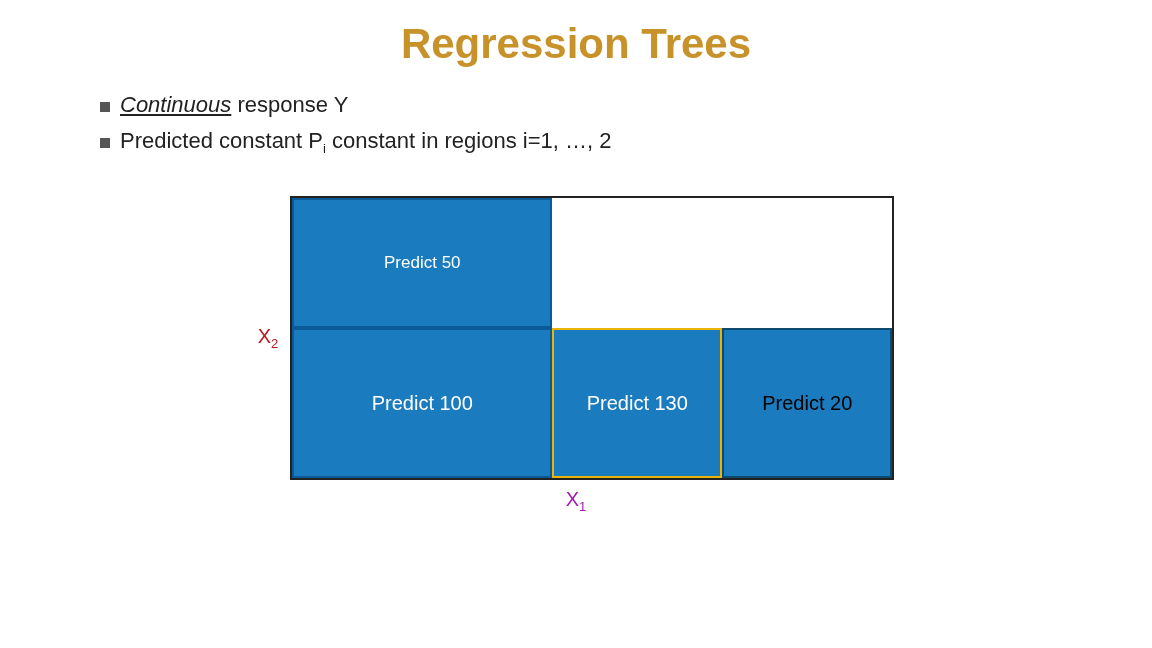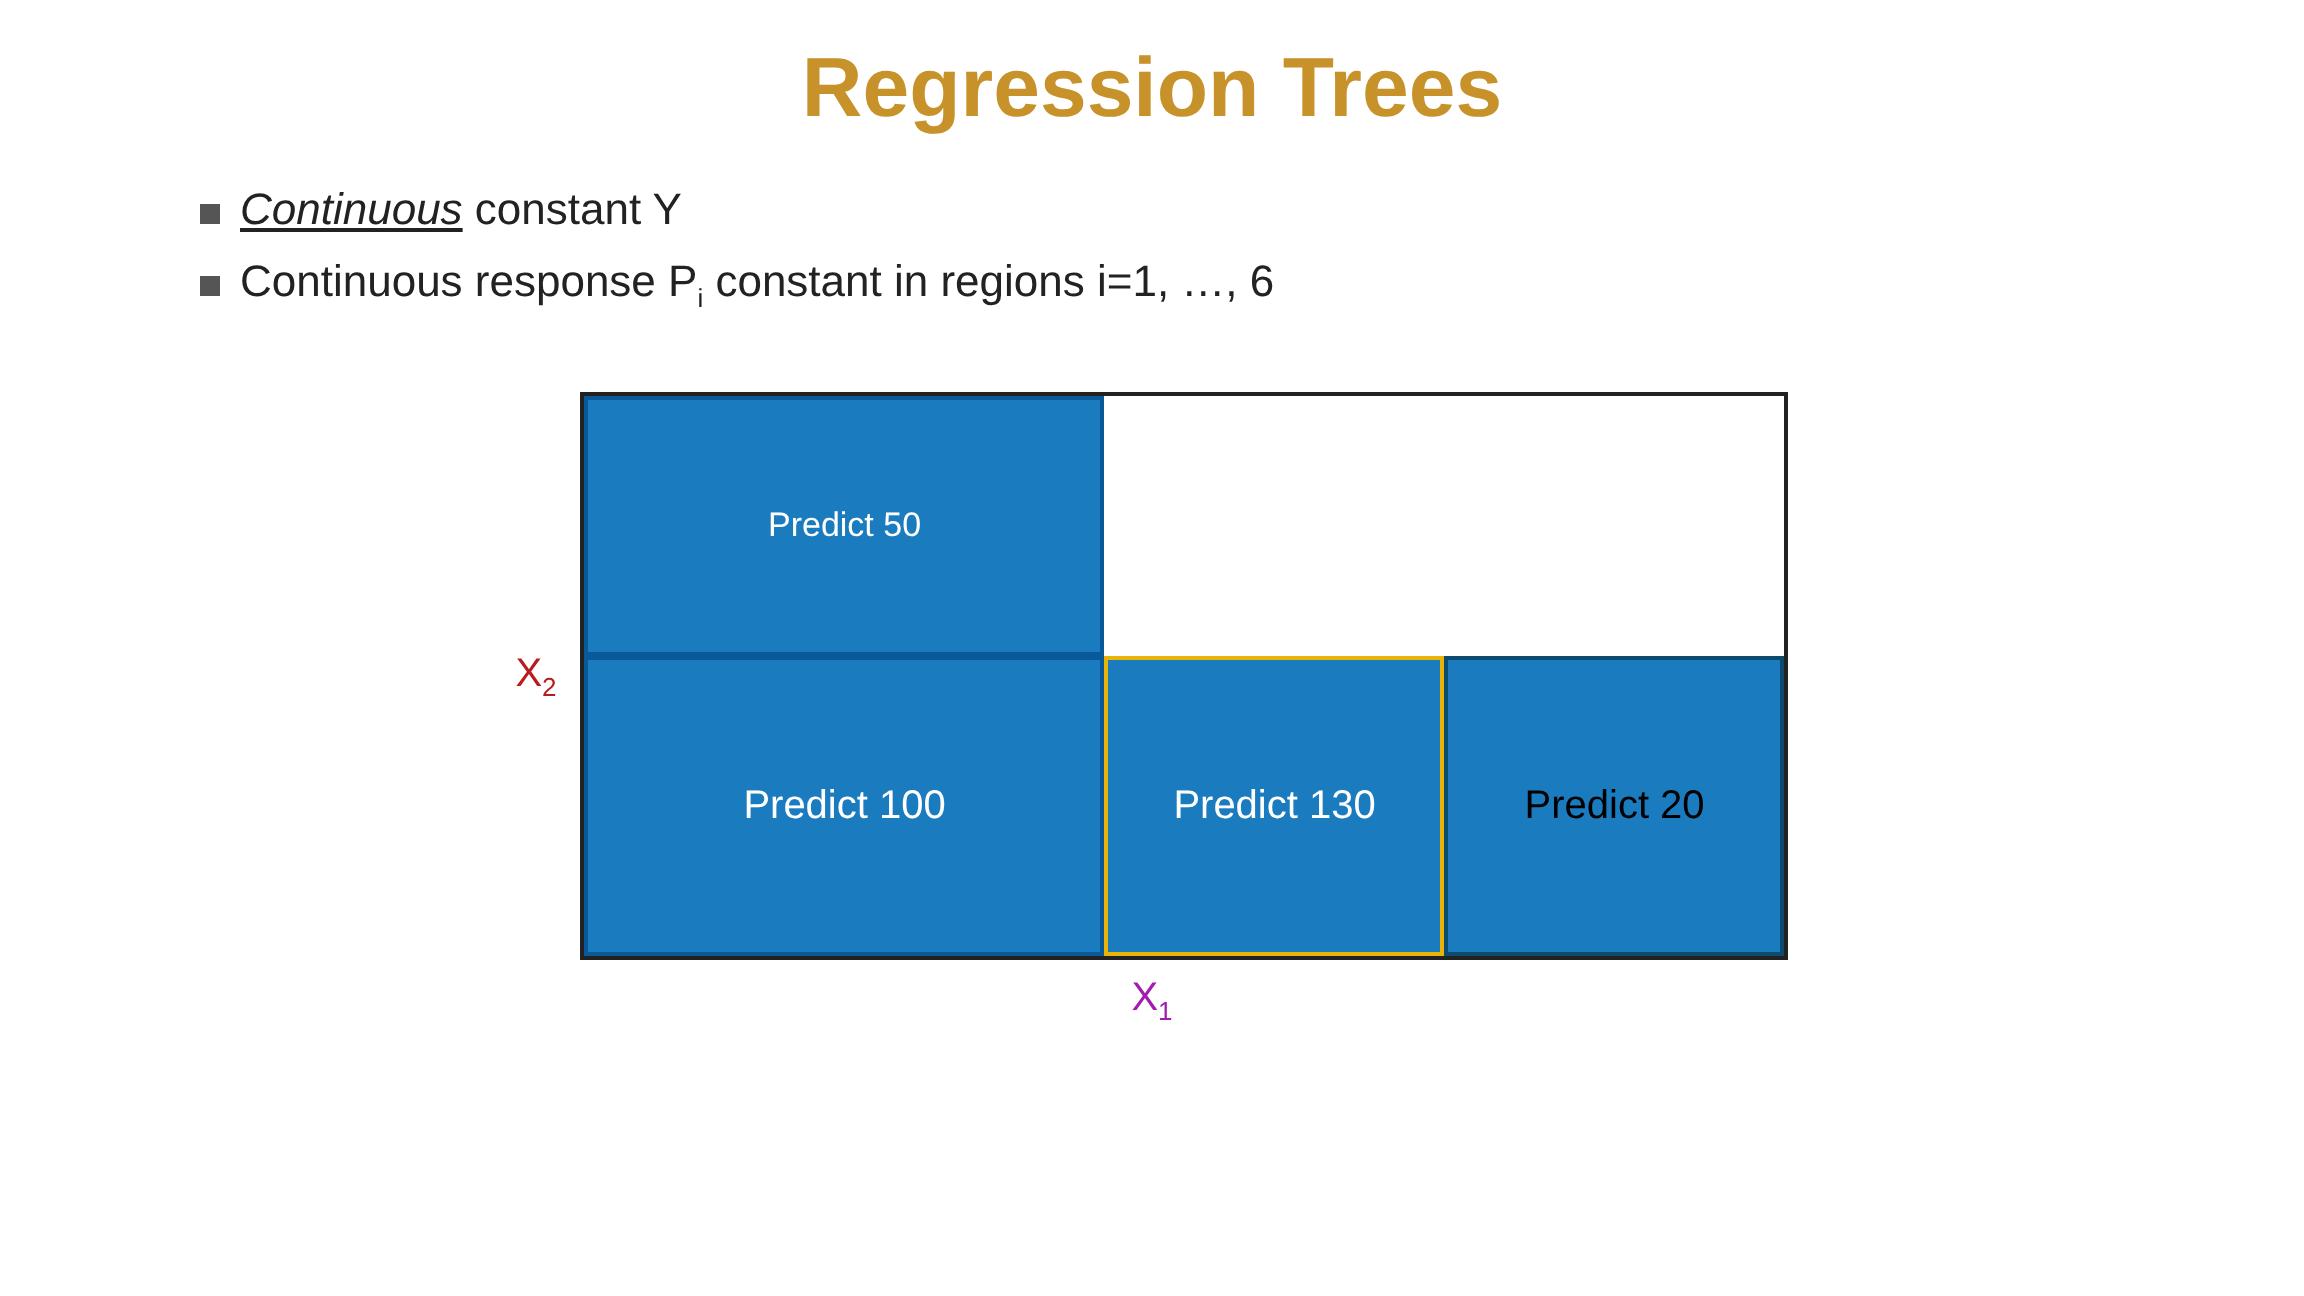--- a/index.html
+++ b/index.html
@@ -198,27 +198,27 @@
 <body>
 
 <div class="page-container">
 
   <h1 class="title">Regression Trees</h1>
 
   <ul class="bullet-list">
     <li class="bullet-item">
       <span class="bullet-square"></span>
       <span class="bullet-text">
-        <span class="continuous-underline">Continuous</span><span> constant Y</span>
+        <span class="continuous-underline">Continuous</span><span> response Y</span>
       </span>
     </li>
     <li class="bullet-item">
       <span class="bullet-square"></span>
       <span class="bullet-text">
-        <span>Continuous response P</span><sub>i</sub><span> constant in regions i=1, …, 6</span>
+        <span>Predicted constant P</span><sub>i</sub><span> constant in regions i=1, …, 2</span>
       </span>
     </li>
   </ul>
 
   <div class="chart-area">
     <div class="chart-wrapper">
 
       <div style="display:flex; flex-direction:column; align-items:center; justify-content:center; margin-right:4px; position:relative;">
         <span class="x2-label" style="position:relative; left:auto; top:auto; transform:none; font-size:20px; color:#b91c1c;">X<sub>2</sub></span>
       </div>

